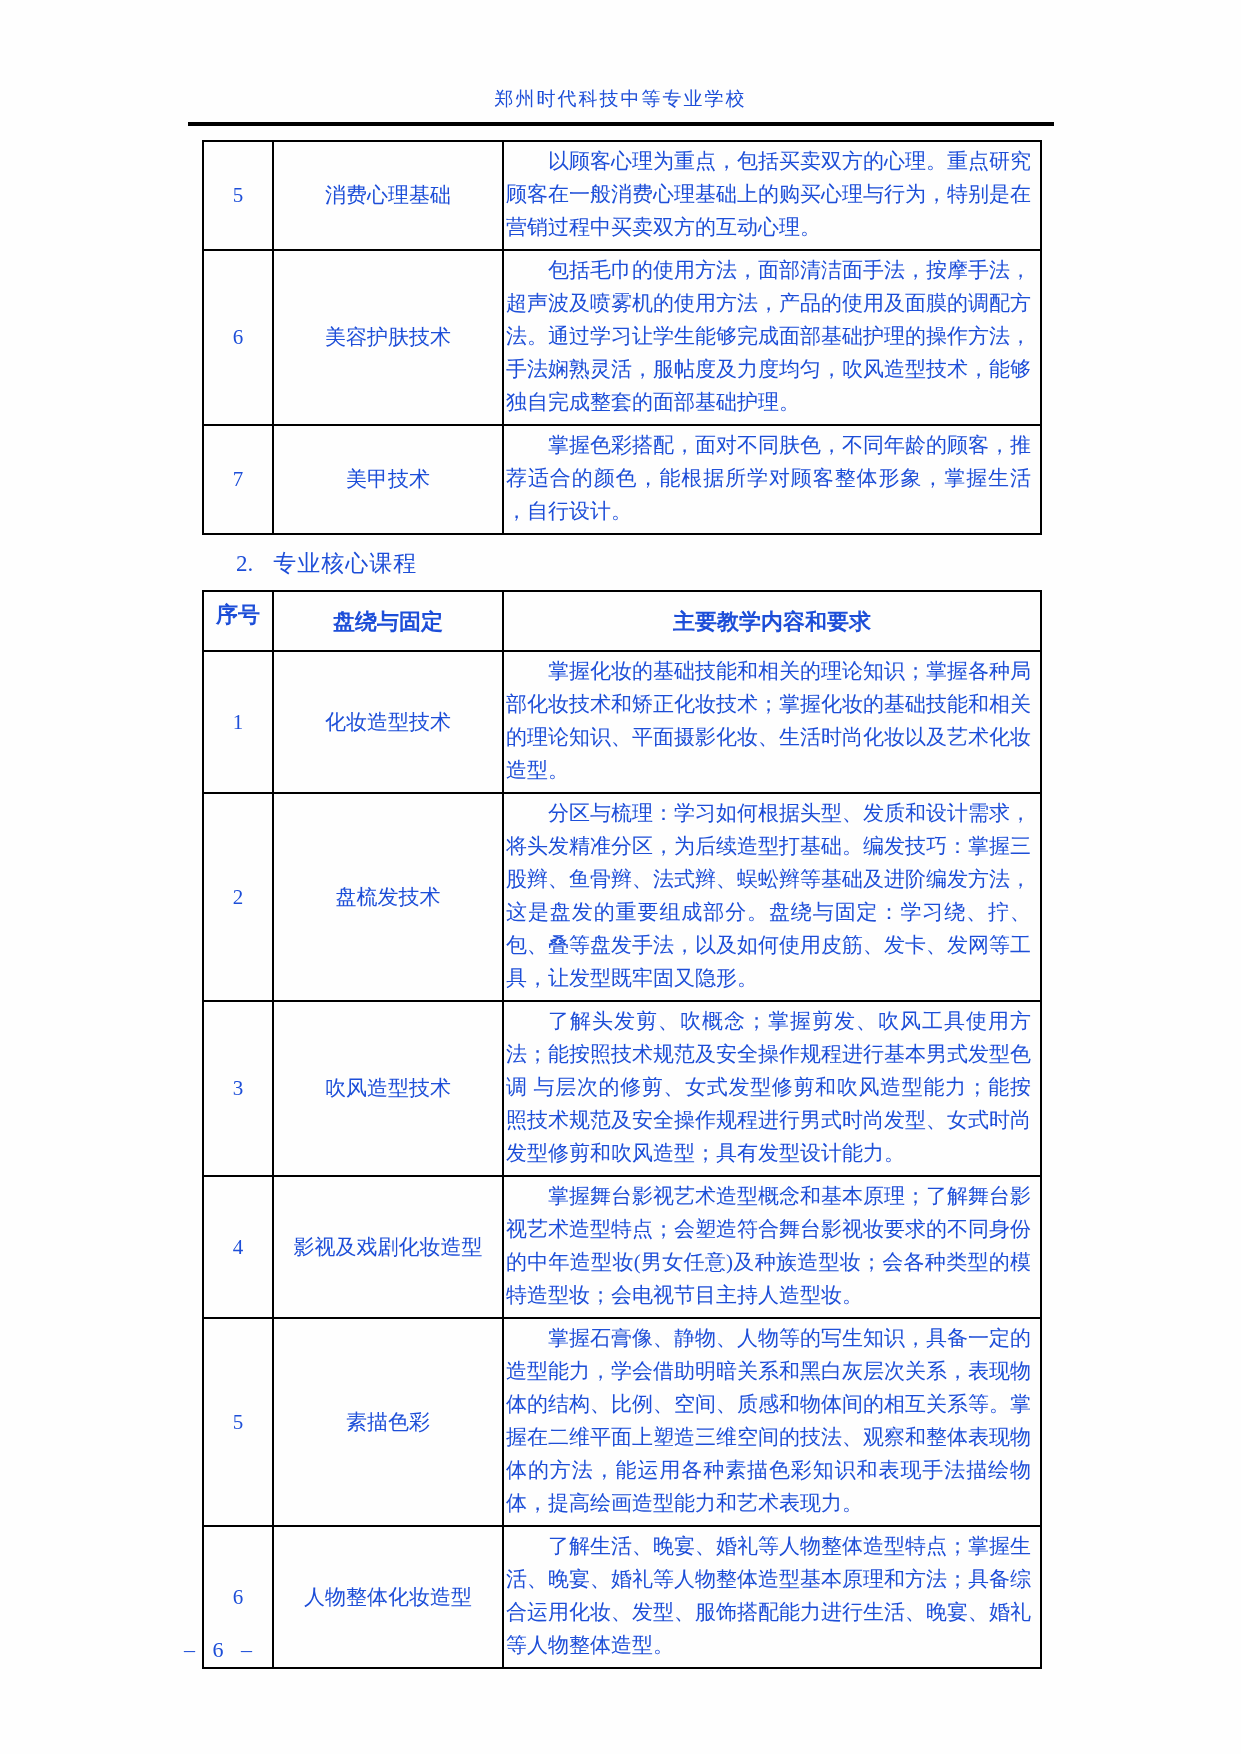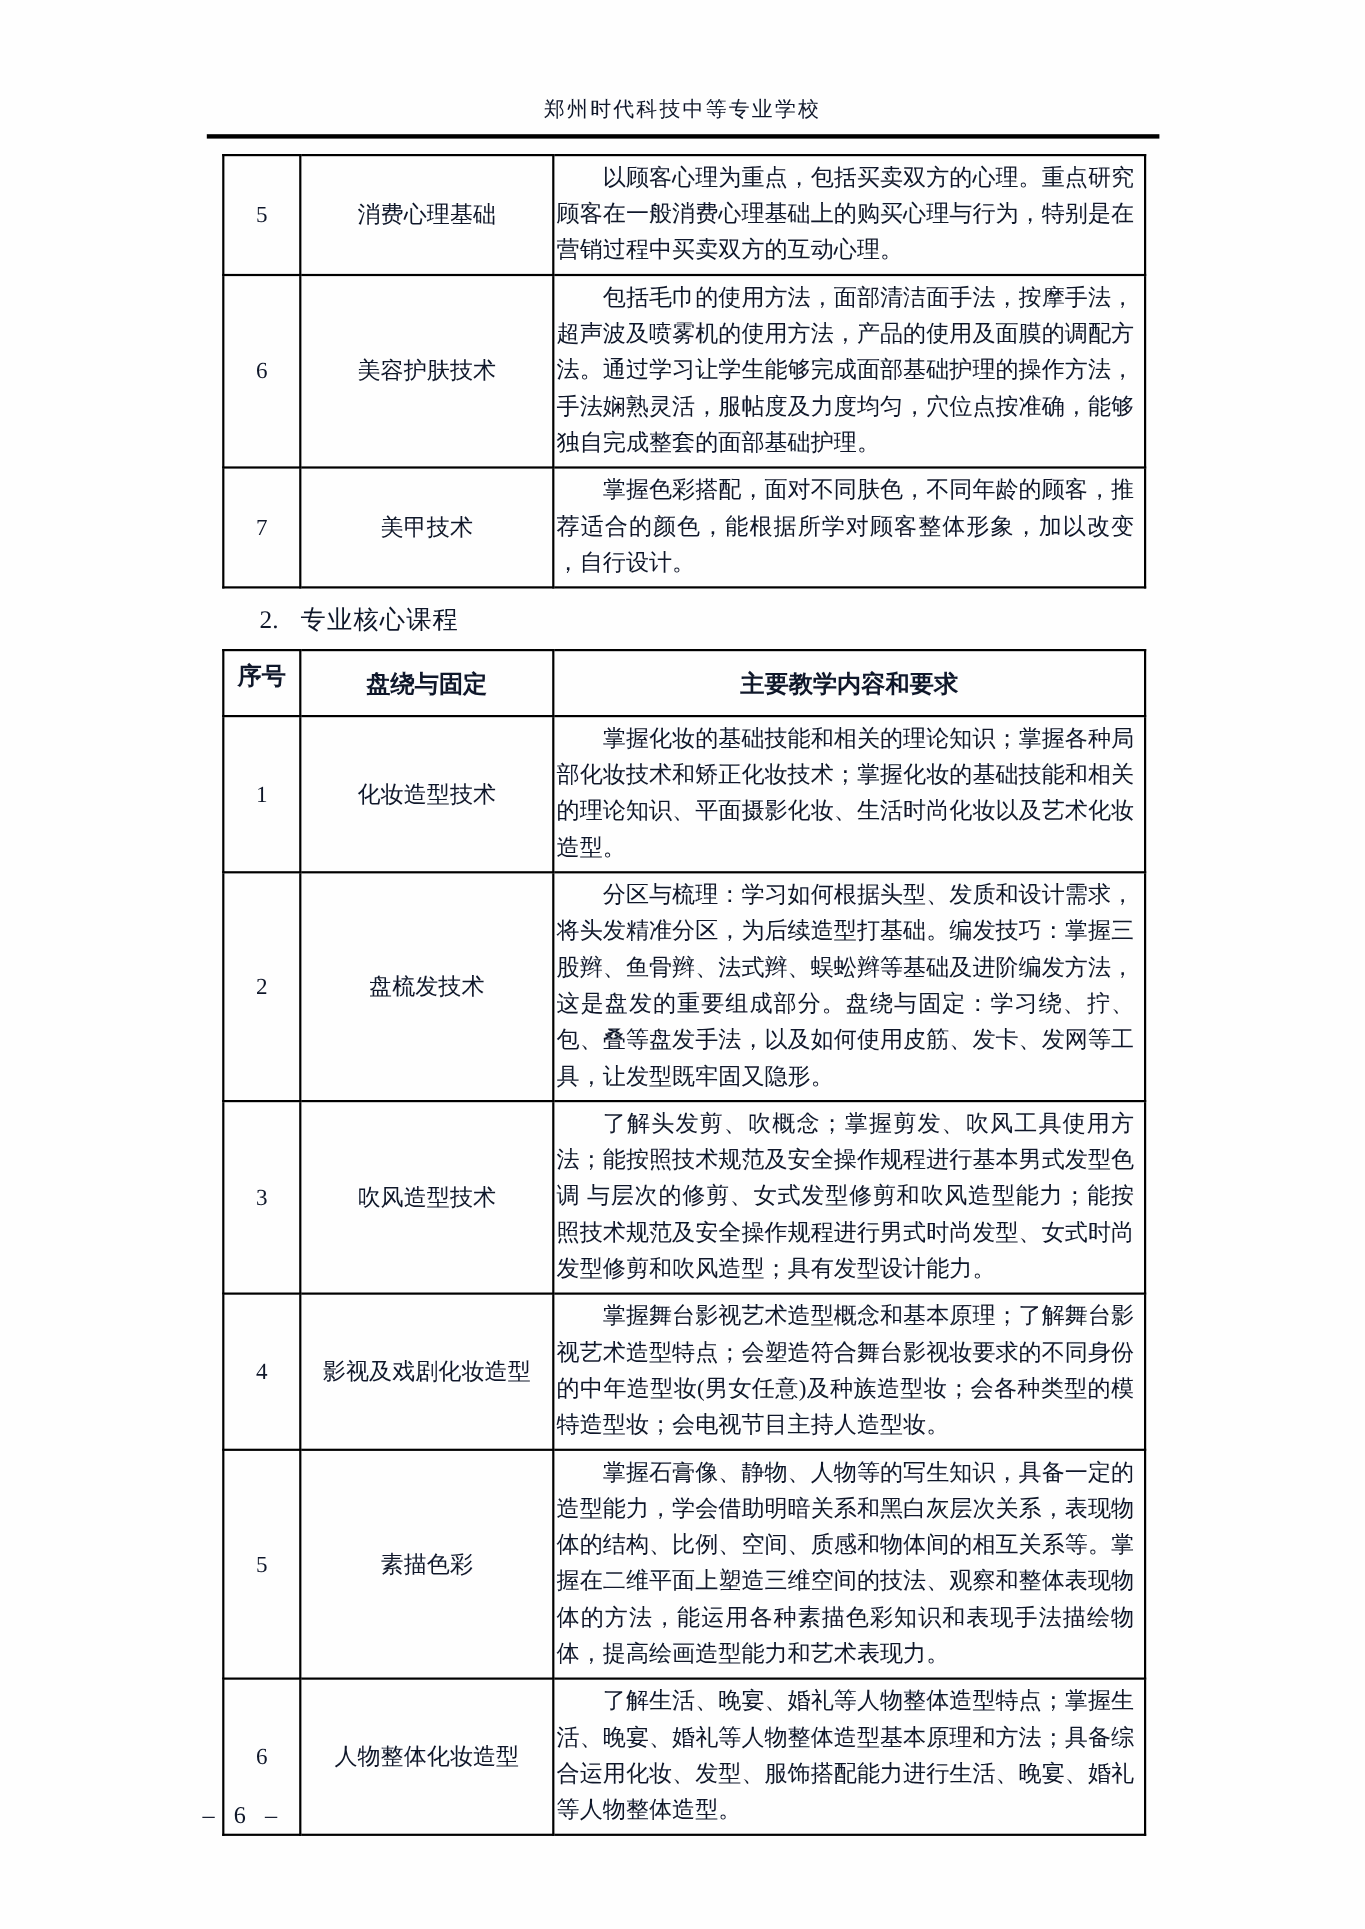--- a/index.html
+++ b/index.html
@@ -3,21 +3,21 @@
 <meta charset="utf-8">
 <style>
   * { box-sizing: border-box; }
   html, body { margin: 0; padding: 0; background: #ffffff; }
   .page {
     position: relative;
     width: 1241px;
     height: 1754px;
     background: #fefefe;
     font-family: "Liberation Serif", "DejaVu Serif", serif;
-    color: #0f172a;
+    color: #1d4ed8;
     overflow: hidden;
   }
   
   .header-title {
     position: absolute;
     top: 86px;
     left: 0;
     width: 100%;
     text-align: center;
     font-size: 19px;
@@ -111,26 +111,26 @@
         </colgroup>
       <tbody>
         <tr>
           <td class="no">5</td>
           <td class="name">消费心理基础</td>
           <td class="desc">以顾客心理为重点，包括买卖双方的心理。重点研究顾客在一般消费心理基础上的购买心理与行为，特别是在营销过程中买卖双方的互动心理。</td>
         </tr>
         <tr>
           <td class="no">6</td>
           <td class="name">美容护肤技术</td>
-          <td class="desc">包括毛巾的使用方法，面部清洁面手法，按摩手法，超声波及喷雾机的使用方法，产品的使用及面膜的调配方法。通过学习让学生能够完成面部基础护理的操作方法，手法娴熟灵活，服帖度及力度均匀，穴位点按准确，能够独自完成整套的面部基础护理。</td>
+          <td class="desc">包括毛巾的使用方法，面部清洁面手法，按摩手法，超声波及喷雾机的使用方法，产品的使用及面膜的调配方法。通过学习让学生能够完成面部基础护理的操作方法，手法娴熟灵活，服帖度及力度均匀，吹风造型技术，能够独自完成整套的面部基础护理。</td>
         </tr>
         <tr>
           <td class="no">7</td>
           <td class="name">美甲技术</td>
-          <td class="desc">掌握色彩搭配，面对不同肤色，不同年龄的顾客，推荐适合的颜色，能根据所学对顾客整体形象，加以改变 ，自行设计。</td>
+          <td class="desc">掌握色彩搭配，面对不同肤色，不同年龄的顾客，推荐适合的颜色，能根据所学对顾客整体形象，掌握生活 ，自行设计。</td>
         </tr>
       </tbody>
     </table>
 
     <div class="section-heading">
       <span class="num">2.</span><span class="title">专业核心课程</span>
     </div>
 
     <table class="doc-table">
       <colgroup>

